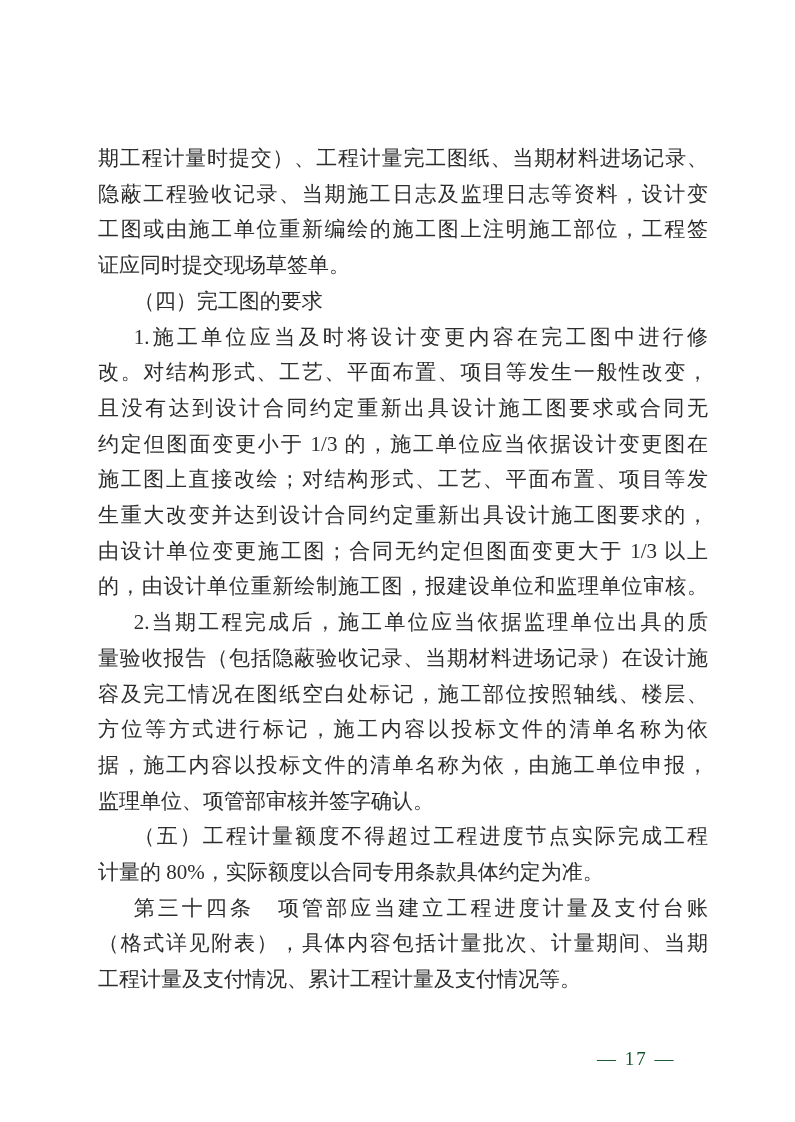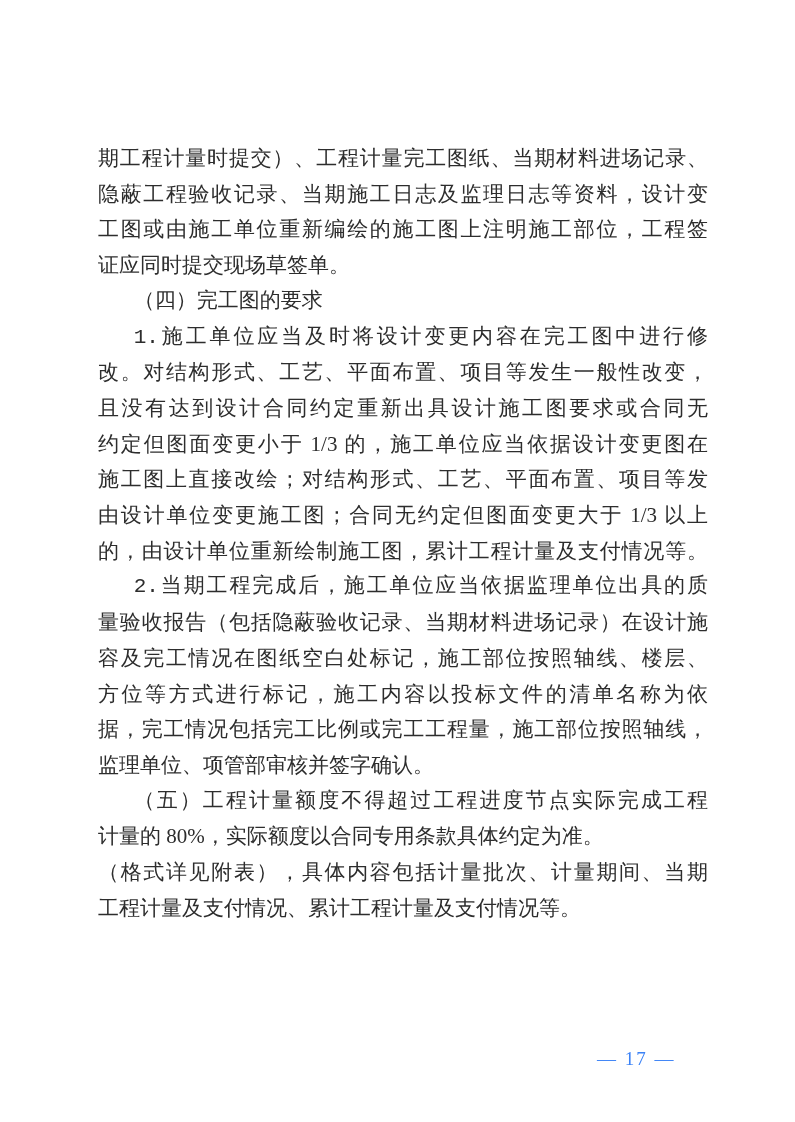--- a/index.html
+++ b/index.html
@@ -31,29 +31,28 @@
   .ln {
     text-align: left;
     text-align-last: left;
   }
   .ln.jt {
     text-align: justify;
     text-align-last: justify;
   }
   .ln.ind {
     text-indent: 1.7em;
-    font-family: Liberation Mono, monospace;
   }
   .page-num {
     position: absolute;
     top: 1048px;
     left: 597px;
     font-size: 19px;
     letter-spacing: 2px;
-    color: #3b82f6;
+    color: #14532d;
     white-space: nowrap;
   }
 </style>
 </head>
 <body>
 
 <div class="page">
 
   <div class="text-block">
 
@@ -67,39 +66,41 @@
     <div class="para">
       <div class="ln ind">（四）完工图的要求</div>
     </div>
 
     <div class="para">
       <div class="ln jt ind">1.施工单位应当及时将设计变更内容在完工图中进行修</div>
       <div class="ln jt">改。对结构形式、工艺、平面布置、项目等发生一般性改变，</div>
       <div class="ln jt">且没有达到设计合同约定重新出具设计施工图要求或合同无</div>
       <div class="ln jt">约定但图面变更小于 1/3 的，施工单位应当依据设计变更图在</div>
       <div class="ln jt">施工图上直接改绘；对结构形式、工艺、平面布置、项目等发</div>
+      <div class="ln jt">生重大改变并达到设计合同约定重新出具设计施工图要求的，</div>
       <div class="ln jt">由设计单位变更施工图；合同无约定但图面变更大于 1/3 以上</div>
-      <div class="ln jt">的，由设计单位重新绘制施工图，累计工程计量及支付情况等。</div>
+      <div class="ln jt">的，由设计单位重新绘制施工图，报建设单位和监理单位审核。</div>
     </div>
 
     <div class="para">
       <div class="ln jt ind">2.当期工程完成后，施工单位应当依据监理单位出具的质</div>
       <div class="ln jt">量验收报告（包括隐蔽验收记录、当期材料进场记录）在设计施</div>
       <div class="ln jt">容及完工情况在图纸空白处标记，施工部位按照轴线、楼层、</div>
       <div class="ln jt">方位等方式进行标记，施工内容以投标文件的清单名称为依</div>
-      <div class="ln jt">据，完工情况包括完工比例或完工工程量，施工部位按照轴线，</div>
+      <div class="ln jt">据，施工内容以投标文件的清单名称为依，由施工单位申报，</div>
       <div class="ln">监理单位、项管部审核并签字确认。</div>
     </div>
 
     <div class="para">
       <div class="ln jt ind">（五）工程计量额度不得超过工程进度节点实际完成工程</div>
       <div class="ln">计量的 80%，实际额度以合同专用条款具体约定为准。</div>
     </div>
 
     <div class="para">
+      <div class="ln jt ind">第三十四条　项管部应当建立工程进度计量及支付台账</div>
       <div class="ln jt">（格式详见附表），具体内容包括计量批次、计量期间、当期</div>
       <div class="ln">工程计量及支付情况、累计工程计量及支付情况等。</div>
     </div>
 
   </div>
 
   <div class="page-num">— 17 —</div>
 
 </div>
 

